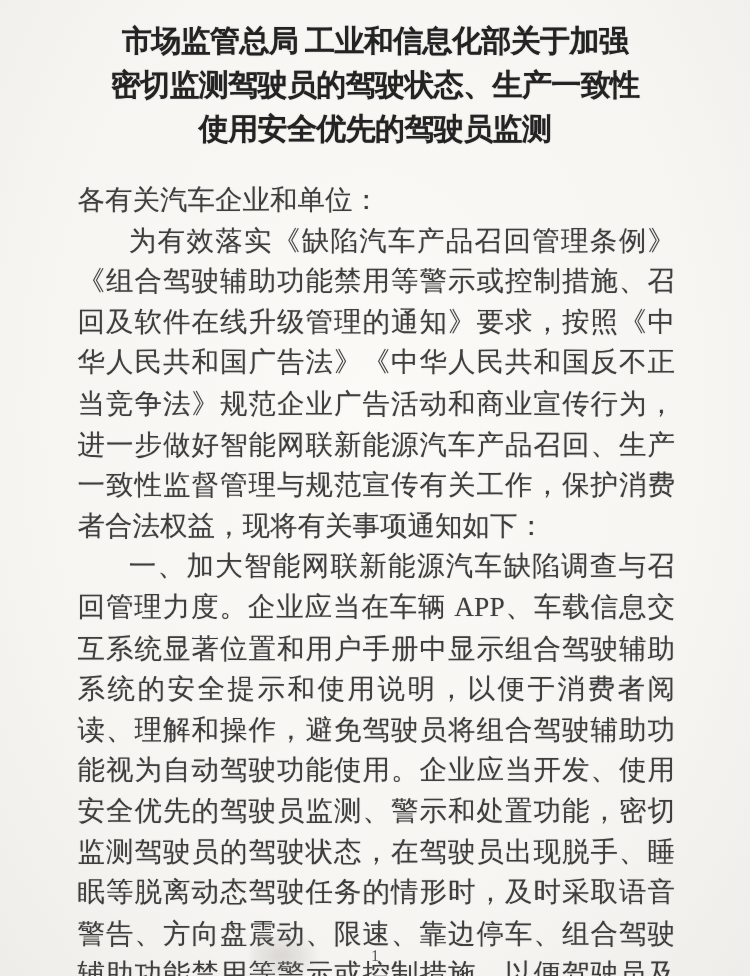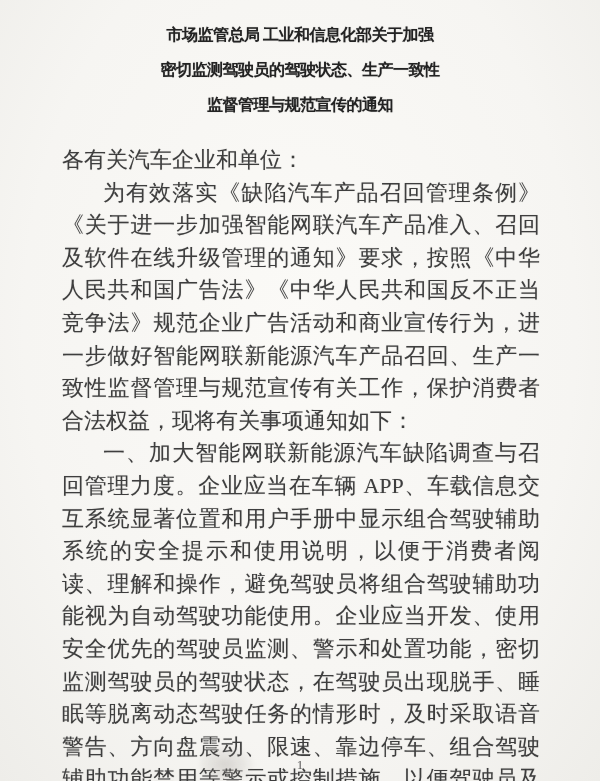--- a/index.html
+++ b/index.html
@@ -15,21 +15,21 @@
     background-image: radial-gradient(ellipse at 50% 42%, #fbfaf7 0%, #f6f5f2 65%, #eeede9 100%);
     font-family: "Liberation Serif", "DejaVu Serif", serif;
   }
   .doc-title {
     position: absolute;
     top: 17px;
     left: 30px;
     right: 30px;
     margin: 0;
     text-align: center;
-    font-size: 16px;
+    font-size: 24px;
     line-height: 35px;
     font-weight: bold;
     color: var(--title_ink, #232323);
     letter-spacing: -0.5px;
     text-shadow: 0 0 1px rgba(35,35,35,0.35);
   }
   .doc-title .title-line {
     display: block;
   }
   .body-text {
@@ -72,26 +72,26 @@
   }
 </style>
 </head>
 <body>
 
 <div class="page">
 
   <h1 class="doc-title">
     <span class="title-line">市场监管总局 工业和信息化部关于加强</span>
     <span class="title-line">密切监测驾驶员的驾驶状态、生产一致性</span>
-    <span class="title-line">监督管理与规范宣传的通知</span>
+    <span class="title-line">使用安全优先的驾驶员监测</span>
   </h1>
 
   <div class="body-text">
     <p>各有关汽车企业和单位：</p>
-    <p class="indent">为有效落实《缺陷汽车产品召回管理条例》《关于进一步加强智能网联汽车产品准入、召回及软件在线升级管理的通知》要求，按照《中华人民共和国广告法》《中华人民共和国反不正当竞争法》规范企业广告活动和商业宣传行为，进一步做好智能网联新能源汽车产品召回、生产一致性监督管理与规范宣传有关工作，保护消费者合法权益，现将有关事项通知如下：</p>
+    <p class="indent">为有效落实《缺陷汽车产品召回管理条例》《组合驾驶辅助功能禁用等警示或控制措施、召回及软件在线升级管理的通知》要求，按照《中华人民共和国广告法》《中华人民共和国反不正当竞争法》规范企业广告活动和商业宣传行为，进一步做好智能网联新能源汽车产品召回、生产一致性监督管理与规范宣传有关工作，保护消费者合法权益，现将有关事项通知如下：</p>
     <p class="indent">一、加大智能网联新能源汽车缺陷调查与召回管理力度。企业应当在车辆 APP、车载信息交互系统显著位置和用户手册中显示组合驾驶辅助系统的安全提示和使用说明，以便于消费者阅读、理解和操作，避免驾驶员将组合驾驶辅助功能视为自动驾驶功能使用。企业应当开发、使用安全优先的驾驶员监测、警示和处置功能，密切监测驾驶员的驾驶状态，在驾驶员出现脱手、睡眠等脱离动态驾驶任务的情形时，及时采取语音警告、方向盘震动、限速、靠边停车、组合驾驶辅助功能禁用等警示或控制措施，以便驾驶员及时接管车辆和降低安全风险。企业应当强化智能网联新能源汽车缺陷信息监测，减少网络攻击、网络威胁和漏洞引发的车辆事故风险。市场监管总局对存在因安全提示和使用说明</p>
   </div>
 
   <div class="scan-artifact"></div>
 
   <div class="page-number">1</div>
 
 </div>
 
 </body></html>

